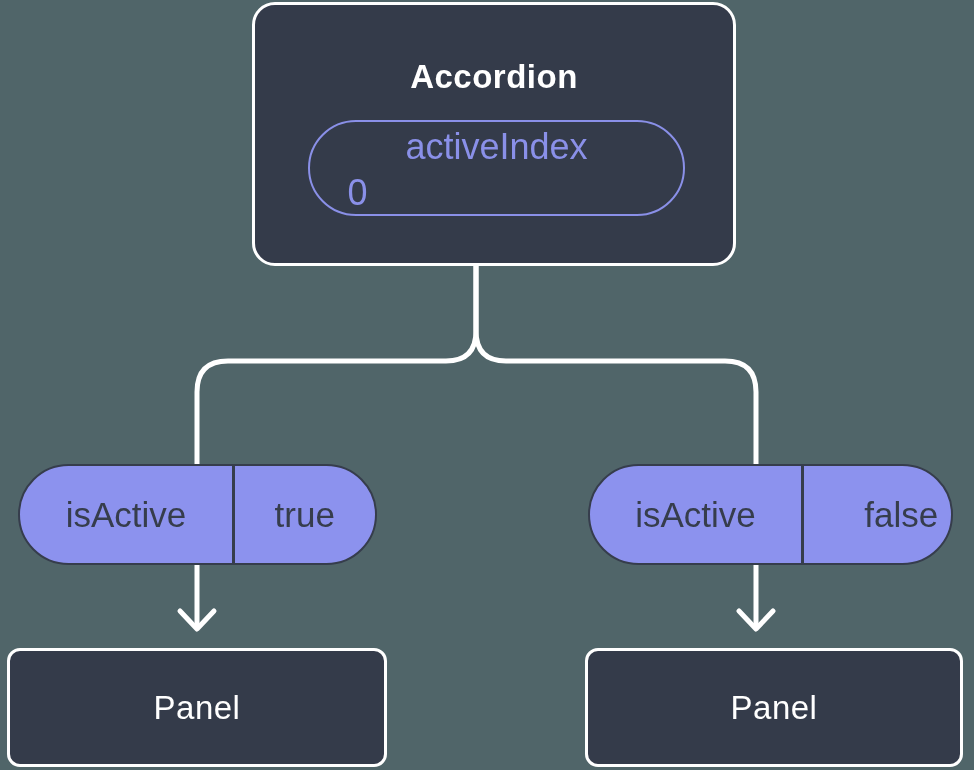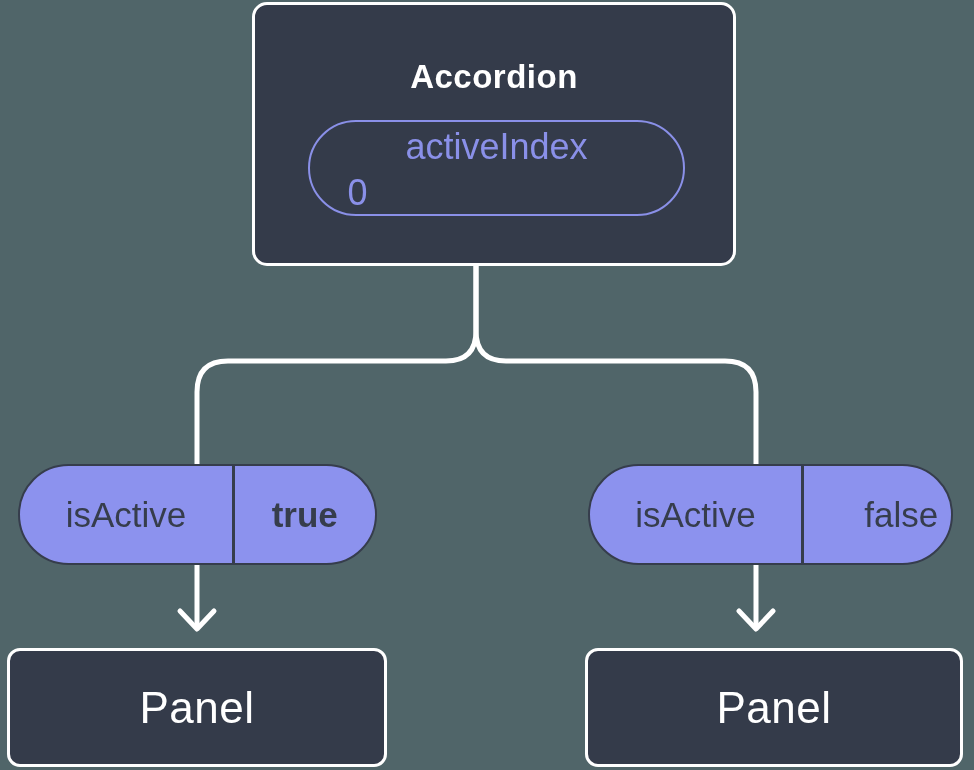--- a/index.html
+++ b/index.html
@@ -22,21 +22,21 @@
   .connector-layer{position:absolute;left:0;top:0;width:974px;height:770px;z-index:1;}
 
   .node{
     position:absolute;
     background:var(--node-bg);
     border:3.5px solid var(--node-border);
     z-index:2;
   }
   .root-node{
     left:252px;top:2px;width:484px;height:264px;
-    border-radius:15px;
+    border-radius:23px;
   }
   .root-title{
     position:absolute;left:0;right:0;top:50px;
     text-align:center;
     color:#ffffff;
     font-size:33px;font-weight:600;line-height:44px;
     letter-spacing:0.5px;
   }
   .state-pill{
     position:absolute;left:53px;top:115px;
@@ -59,31 +59,31 @@
     border-radius:51px;
     display:flex;align-items:stretch;
     color:var(--pill-text-dark);
     font-size:35px;
     z-index:2;
   }
   .prop-pill .pill-divider{width:2.5px;background:var(--pill-text-dark);}
   .prop-pill .cell-name,.prop-pill .cell-value{display:flex;align-items:center;justify-content:center;}
   .prop-pill-left{left:18px;width:359px;}
   .prop-pill-left .cell-name{width:212px;}
-  .prop-pill-left .cell-value{flex:1;font-weight:bold;}
+  .prop-pill-left .cell-value{flex:1;}
   .prop-pill-right{left:588px;width:365px;}
   .prop-pill-right .cell-name{width:211px;}
   .prop-pill-right .cell-value{flex:1;margin-left:48px;}
 
   .panel-node{
     top:648px;height:119px;
     border-radius:13px;
     display:flex;align-items:center;justify-content:center;
     color:#ffffff;
-    font-size:44px;font-weight:500;
+    font-size:33px;font-weight:500;
     letter-spacing:0.5px;
   }
   .panel-node-left{left:7px;width:380px;}
   .panel-node-right{left:585px;width:378px;}
 </style>
 </head>
 <body>
 
 <div class="stage">
 

